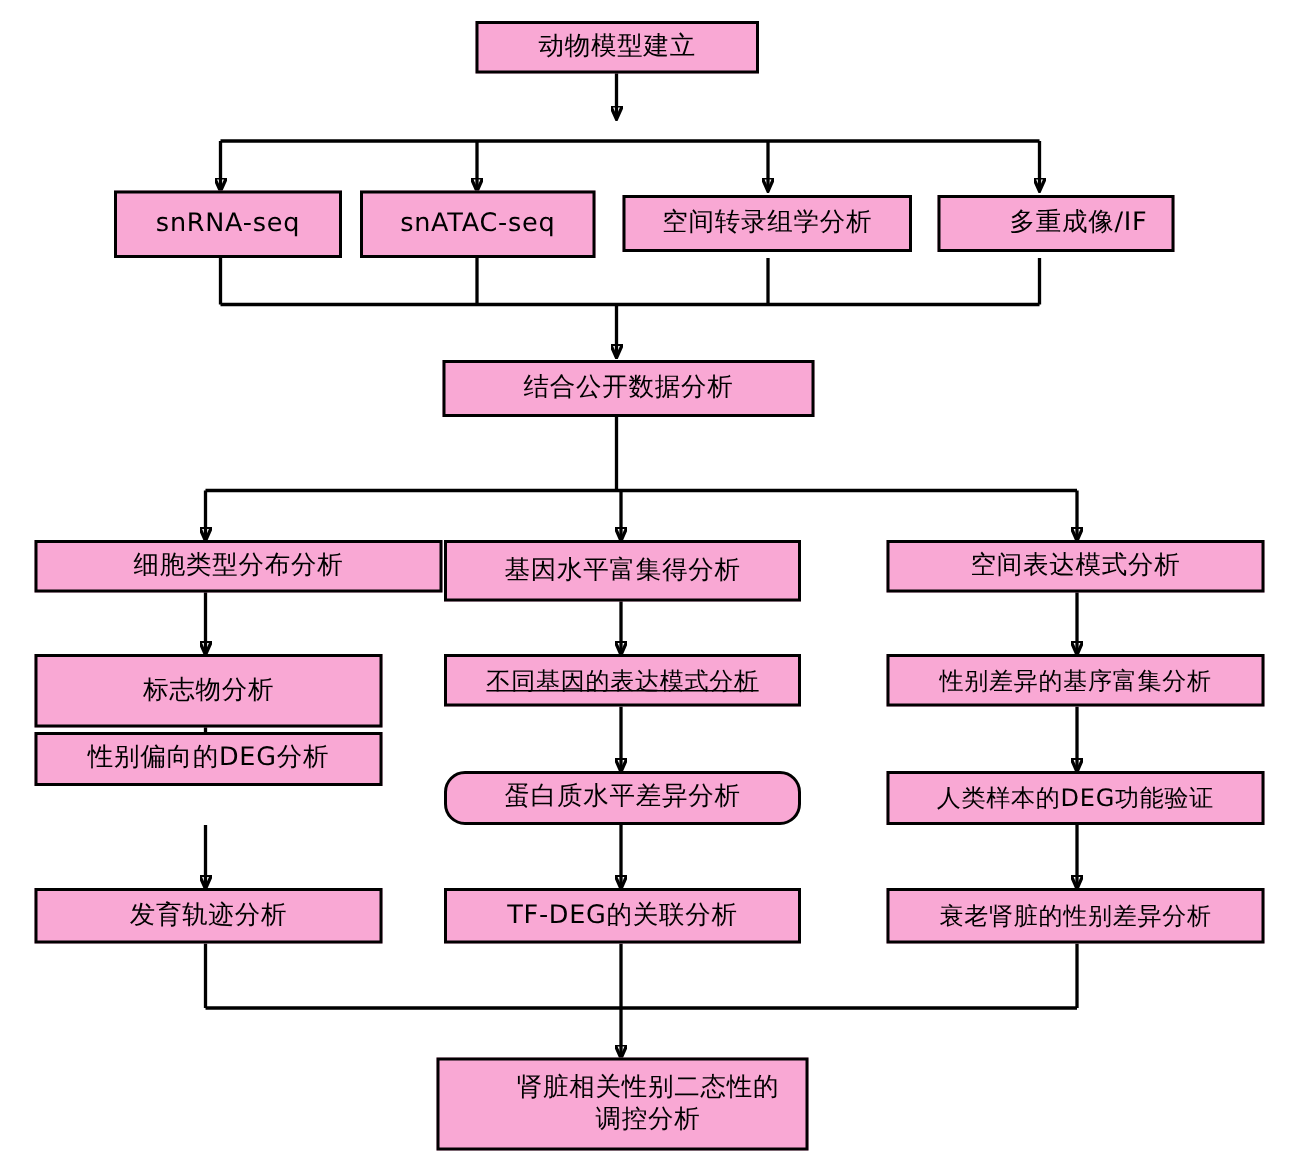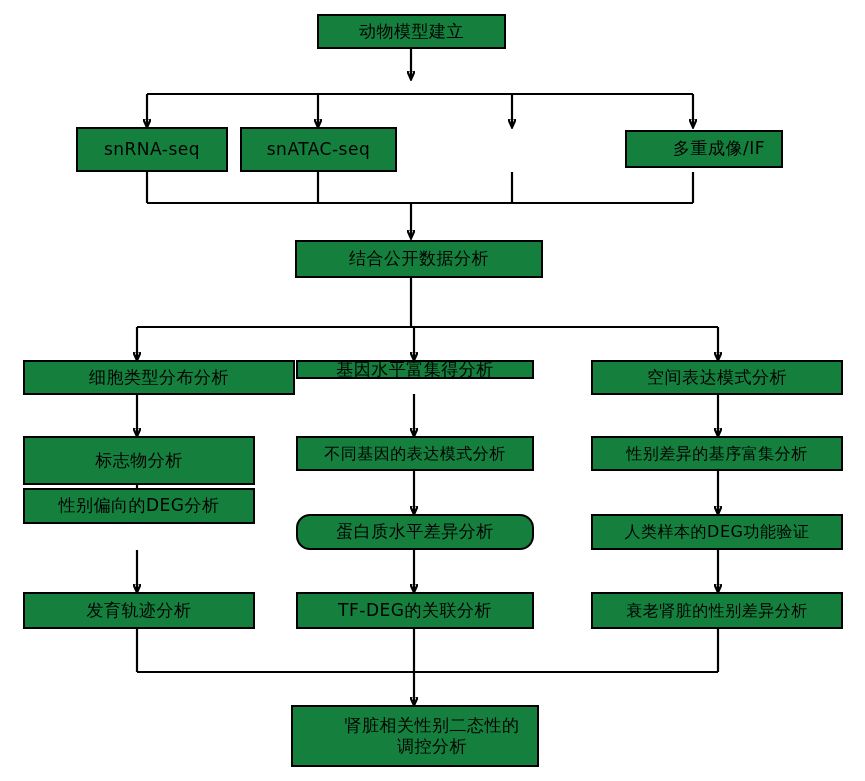--- a/index.html
+++ b/index.html
@@ -17,21 +17,21 @@
   }
   #canvas {
     position: absolute;
     left: 0; top: 0;
     width: 865px;
     height: 781px;
   }
   .node {
     position: absolute;
     border: 2px solid #000000;
-    background: #15803d;
+    background: #f9a8d4;
     display: flex;
     align-items: center;
     justify-content: center;
     text-align: center;
     font-size: 17px;
     line-height: 1.25;
     letter-spacing: 0.5px;
     padding: 2px 6px;
     z-index: 3;
     white-space: pre-line;
@@ -106,20 +106,23 @@
   <div class="node" style="left:317px; top:14px; width:189px; height:35px;">
     <span>动物模型建立</span>
   </div>
 
   <div class="node" style="left:76px; top:127px; width:152px; height:45px;">
     <span>snRNA-seq</span>
   </div>
   <div class="node" style="left:240px; top:127px; width:157px; height:45px;">
     <span>snATAC-seq</span>
   </div>
+  <div class="node" style="left:415px; top:130px; width:193px; height:38px;">
+    <span>空间转录组学分析</span>
+  </div>
   <div class="node" style="left:625px; top:130px; width:158px; height:38px;padding-left:36px;">
     <span>多重成像/IF</span>
   </div>
 
   <div class="node" style="left:295px; top:240px; width:248px; height:38px;">
     <span>结合公开数据分析</span>
   </div>
 
   <div class="node" style="left:23px; top:360px; width:272px; height:35px;">
     <span>细胞类型分布分析</span>
@@ -127,24 +130,24 @@
   <div class="node" style="left:23px; top:436px; width:232px; height:49px;">
     <span>标志物分析</span>
   </div>
   <div class="node" style="left:23px; top:488px; width:232px; height:36px;">
     <span>性别偏向的DEG分析</span>
   </div>
   <div class="node" style="left:23px; top:592px; width:232px; height:37px;">
     <span>发育轨迹分析</span>
   </div>
 
-  <div class="node" style="left:296px; top:360px; width:238px; height:19px;">
+  <div class="node" style="left:296px; top:360px; width:238px; height:41px;">
     <span>基因水平富集得分析</span>
   </div>
-  <div class="node small" style="left:296px; top:436px; width:238px; height:35px;">
+  <div class="node small" style="left:296px; top:436px; width:238px; height:35px;text-decoration:underline;">
     <span>不同基因的表达模式分析</span>
   </div>
   <div class="node" style="left:296px; top:514px; width:238px; height:36px;border-radius:14px;">
     <span>蛋白质水平差异分析</span>
   </div>
   <div class="node" style="left:296px; top:592px; width:238px; height:37px;">
     <span>TF-DEG的关联分析</span>
   </div>
 
   <div class="node" style="left:591px; top:360px; width:252px; height:35px;">

